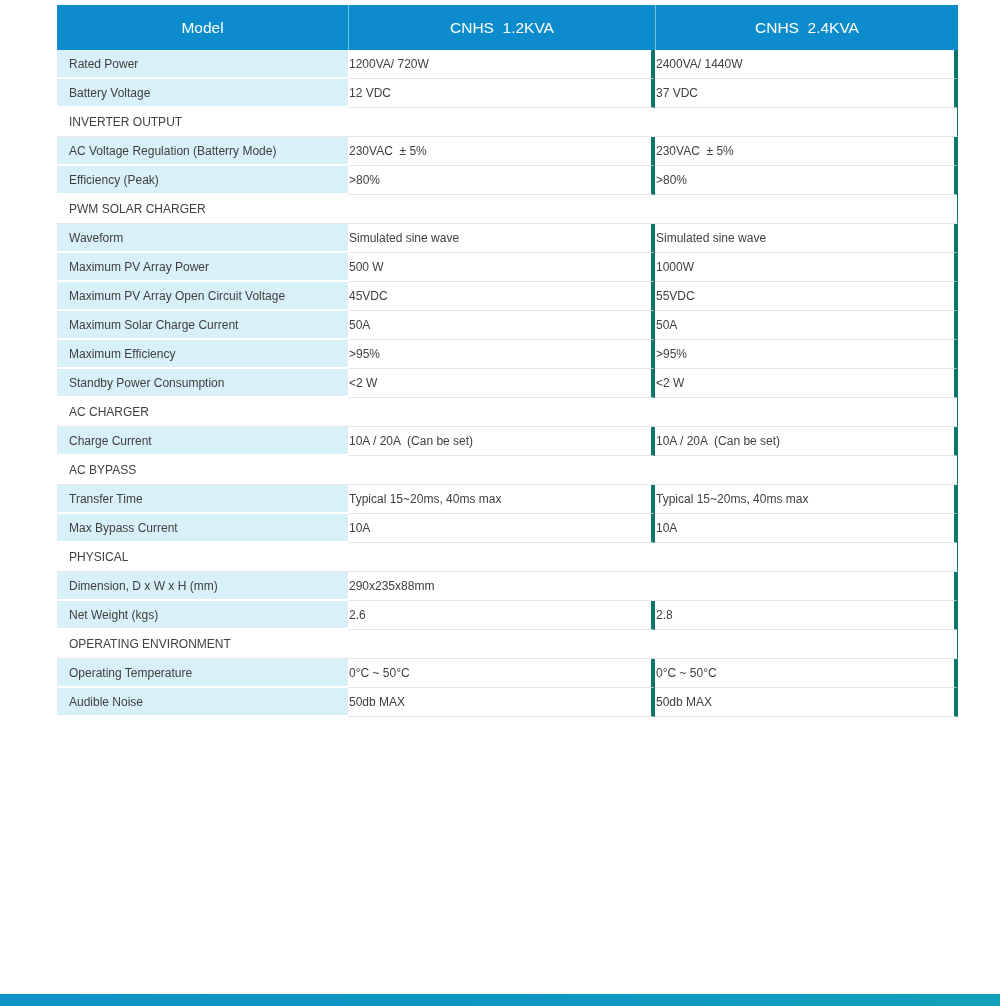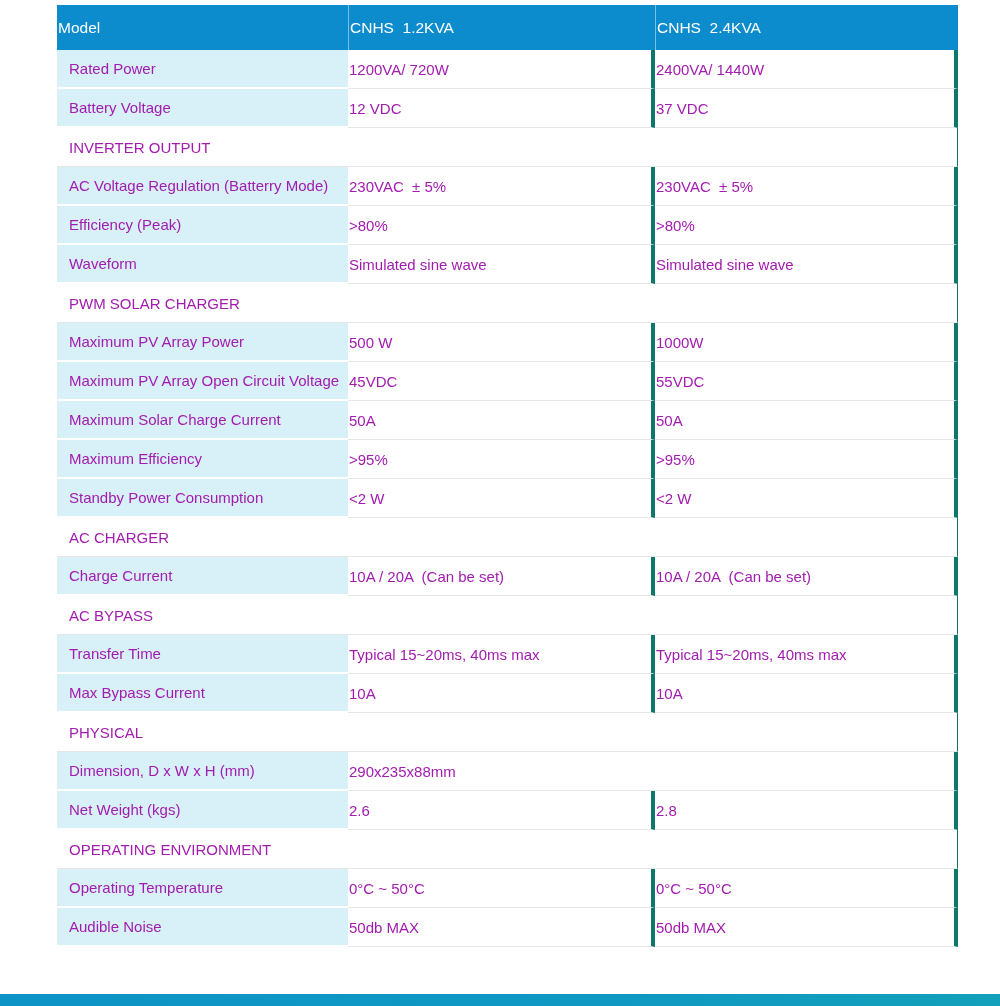--- a/index.html
+++ b/index.html
@@ -21,32 +21,32 @@
     left: 57px;
     top: 5px;
     width: 901px;
   }
   .spec-table th {
     background: #0d8ccd;
     color: #ffffff;
     font-weight: 400;
     font-size: 15.5px;
     height: 45px;
-    text-align: left;
+    text-align: center;
     white-space: pre;
     vertical-align: middle;
   }
   .spec-table th + th {
     border-left: 1px solid rgba(255,255,255,0.45);
   }
   .spec-table td {
-    height: 39px;
+    height: 29px;
     vertical-align: middle;
-    font-size: 15px;
-    color: #a21caf;
+    font-size: 12px;
+    color: #404040;
     border-bottom: 1px solid #e6e6e6;
   }
   .label-cell {
     background: #d8f0f8;
     padding-left: 12px;
     border-bottom: 2px solid #ffffff !important;
     color: #333333;
   }
   .value-cell {
     text-align: left;
@@ -105,26 +105,26 @@
         <td class="label-cell">AC Voltage Regulation (Batterry Mode)</td>
         <td class="value-cell">230VAC  ± 5%</td>
         <td class="value-cell">230VAC  ± 5%</td>
       </tr>
       <tr>
         <td class="label-cell">Efficiency (Peak)</td>
         <td class="value-cell">&gt;80%</td>
         <td class="value-cell">&gt;80%</td>
       </tr>
       <tr>
+        <td colspan="3" class="section-cell">PWM SOLAR CHARGER</td>
+      </tr>
+      <tr>
         <td class="label-cell">Waveform</td>
         <td class="value-cell">Simulated sine wave</td>
         <td class="value-cell">Simulated sine wave</td>
-      </tr>
-      <tr>
-        <td colspan="3" class="section-cell">PWM SOLAR CHARGER</td>
       </tr>
       <tr>
         <td class="label-cell">Maximum PV Array Power</td>
         <td class="value-cell">500 W</td>
         <td class="value-cell">1000W</td>
       </tr>
       <tr>
         <td class="label-cell">Maximum PV Array Open Circuit Voltage</td>
         <td class="value-cell">45VDC</td>
         <td class="value-cell">55VDC</td>

